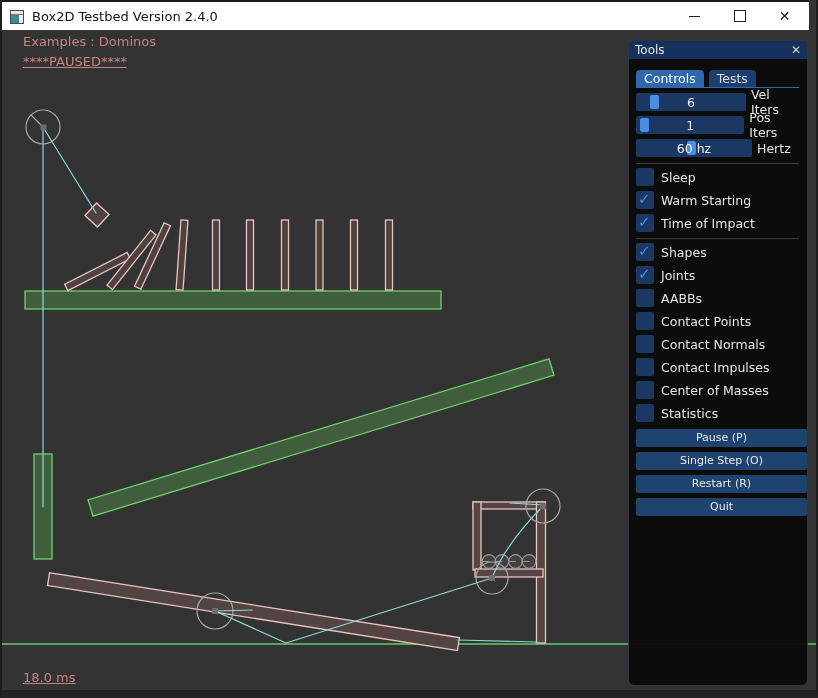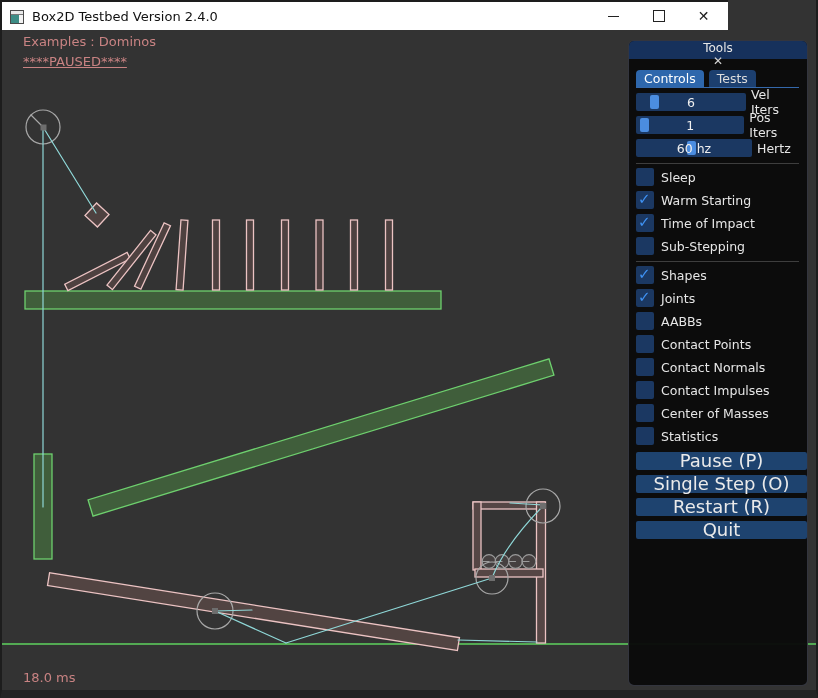--- a/index.html
+++ b/index.html
@@ -1,63 +1,63 @@
 <!DOCTYPE html>
 <html><head>
 <meta charset="utf-8">
 <style>
   html,body{margin:0;padding:0;background:#1d1d1d;}
   .app{position:relative;width:818px;height:698px;background:#333333;overflow:hidden;
        font-family:"DejaVu Sans","Liberation Sans",sans-serif;}
   
-  .titlebar{position:absolute;left:0;top:0;width:728px;height:30px;background:#ffffff;
+  .titlebar{position:absolute;left:0;top:0;width:809px;height:30px;background:#ffffff;
             border-top:2px solid #1d1d1d;box-sizing:border-box;}
   .app-icon{position:absolute;left:10px;top:8px;width:14px;height:14px;border:1px solid #4a4a4a;
             background:linear-gradient(to right,#3d8c85 0 8px,#f2f2f2 8px);box-sizing:border-box;}
   .app-icon:before{content:"";position:absolute;left:0;top:0;width:12px;height:3px;background:#e8e8e8;
             border-bottom:1px solid #777;}
   .win-title{position:absolute;left:32px;top:7px;font-size:13px;color:#111;}
   .winbtn{position:absolute;top:0;width:45px;height:28px;display:flex;align-items:center;
           justify-content:center;color:#222;}
   .winbtn.min{right:92px;} .winbtn.max{right:47px;} .winbtn.close{right:2px;font-size:14px;}
   .glyph-min{width:11px;height:0;border-top:1px solid #222;display:block;}
   .glyph-max{width:10px;height:10px;border:1px solid #222;display:block;}
   .frame-edges{position:absolute;inset:0;border-left:2px solid #1d1d1d;border-right:2px solid #1d1d1d;
                border-bottom:8px solid #242424;pointer-events:none;z-index:60;box-sizing:border-box;}
   
   .ovl{position:absolute;left:23px;font-size:13px;color:#c98383;z-index:5;}
-  .ovl.l1{top:34px;} .ovl.l2{top:54px;text-decoration:underline;} .ovl.ms{top:670px;}
+  .ovl.l1{top:34px;} .ovl.l2{top:54px;text-decoration:underline;} .ovl.ms{top:670px;text-decoration:underline;}
   svg.scene{position:absolute;left:0;top:30px;z-index:1;}
   
   .panel{position:absolute;left:628px;top:40px;width:180px;height:646px;z-index:40;
          background:rgba(11,11,11,0.97);border:1px solid rgba(100,105,125,0.45);
          border-radius:6px;box-sizing:border-box;color:#e6e6e6;font-size:12.5px;}
   .ptitle{height:18px;background:#16315c;border-radius:5px 5px 0 0;display:flex;align-items:center;
-          padding:0 6px;font-size:12px;flex-direction:column;}
+          padding:0 6px;font-size:12px;}
   .ptitle .txt{flex:1;}
   .pclose{color:#d5d5d5;font-size:12px;line-height:1;cursor:default;}
   .pcontent{padding:0 8px 0 7px;}
   .tabbar{margin-top:11px;border-bottom:1px solid #3468ab;display:flex;gap:5px;height:17px;}
   .tab{padding:1px 8px 0 8px;border-radius:4px 4px 0 0;background:#1c3f6f;color:#dcdcdc;
        font-size:12.5px;line-height:16px;}
   .tab.active{background:#2e67ac;color:#ffffff;}
   .slrow{margin-top:5px;display:flex;align-items:center;height:18px;}
   .sltrack{position:relative;width:116px;height:18px;background:#1b3862;border-radius:2px;}
   .slgrab{position:absolute;top:2px;width:9px;height:14px;background:#4b8de0;border-radius:2px;}
   .slval{position:absolute;left:0;right:0;top:2px;text-align:center;font-size:12.5px;color:#efefef;}
   .sllabel{margin-left:5px;color:#e6e6e6;}
   .sep{height:1px;background:#3e3e3e;margin:6px 0 4px 0;}
   .cbrow{display:flex;align-items:center;height:18px;margin-bottom:5px;}
   .cbbox{position:relative;width:18px;height:18px;background:#1b3862;border-radius:2px;flex:0 0 auto;}
   .cbbox .mark{display:none;position:absolute;left:2px;top:-1px;color:#3f92f3;font-size:15px;font-weight:700;}
   .cbbox.on .mark{display:block;}
   .cblabel{margin-left:7px;}
   .btns{margin-top:7px;}
   .pbtn{display:block;width:171px;height:18px;margin-bottom:5px;background:#1e436f;border:none;
-        border-radius:2px;color:#eaeaea;font-size:18px;font-family:inherit;line-height:18px;
+        border-radius:2px;color:#eaeaea;font-size:11px;font-family:inherit;line-height:18px;
         text-align:center;padding:0;}
 </style>
 </head>
 <body>
 
 <div class="app">
 
   <div class="titlebar">
     <span class="app-icon"></span>
     <span class="win-title">Box2D Testbed Version 2.4.0</span>
@@ -218,24 +218,20 @@
             <span class="mark">✓</span>
           </span>
         <span class="cblabel">Warm Starting</span>
       </div>
       <div class="cbrow">
         <span class="cbbox on">
             <span class="mark">✓</span>
           </span>
         <span class="cblabel">Time of Impact</span>
       </div>
-      <div class="cbrow">
-        <span class="cbbox"></span>
-        <span class="cblabel">Sub-Stepping</span>
-      </div>
 
       <div class="sep"></div>
 
       <div class="cbrow">
         <span class="cbbox on">
             <span class="mark">✓</span>
           </span>
         <span class="cblabel">Shapes</span>
       </div>
       <div class="cbrow">

